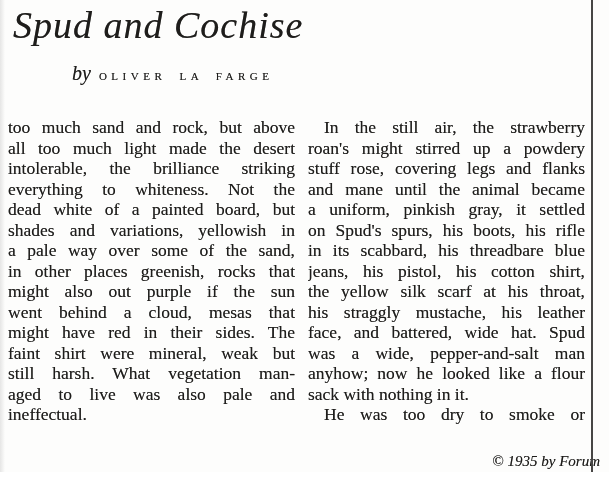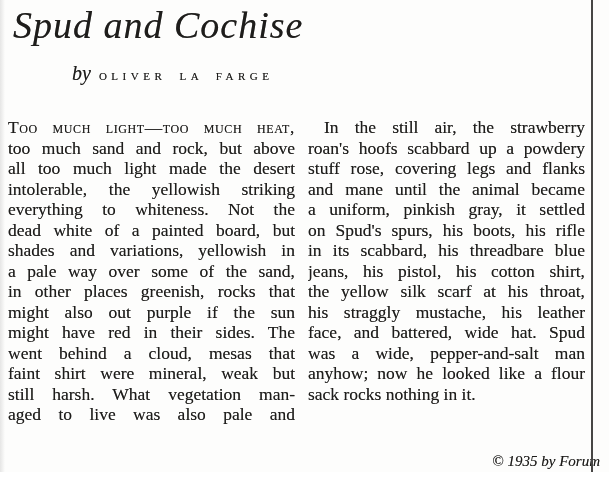--- a/index.html
+++ b/index.html
@@ -114,51 +114,52 @@
 <div class="page">
 
   <h1 class="title">Spud and Cochise</h1>
 
   <div class="byline">
     <span class="by">by</span><span class="author">OLIVER LA FARGE</span>
   </div>
 
   <div class="columns">
     <div class="col col-left">
-        <div class="line smallcaps">Too much light—too much heat,</div>
         <div class="line">too much sand and rock, but above</div>
         <div class="line">all too much light made the desert</div>
-        <div class="line">intolerable, the yellowish striking</div>
+        <div class="line">intolerable, the brilliance striking</div>
         <div class="line">everything to whiteness. Not the</div>
         <div class="line">dead white of a painted board, but</div>
         <div class="line">shades and variations, yellowish in</div>
         <div class="line">a pale way over some of the sand,</div>
         <div class="line">in other places greenish, rocks that</div>
         <div class="line">might also out purple if the sun</div>
+        <div class="line">went behind a cloud, mesas that</div>
         <div class="line">might have red in their sides. The</div>
-        <div class="line">went behind a cloud, mesas that</div>
         <div class="line">faint shirt were mineral, weak but</div>
         <div class="line">still harsh. What vegetation man-</div>
         <div class="line">aged to live was also pale and</div>
+        <div class="line no-just">ineffectual.</div>
       </div>
     <div class="col col-right">
         <div class="line indent">In the still air, the strawberry</div>
-        <div class="line">roan's hoofs scabbard up a powdery</div>
+        <div class="line">roan's might stirred up a powdery</div>
         <div class="line">stuff rose, covering legs and flanks</div>
         <div class="line">and mane until the animal became</div>
         <div class="line">a uniform, pinkish gray, it settled</div>
         <div class="line">on Spud's spurs, his boots, his rifle</div>
         <div class="line">in its scabbard, his threadbare blue</div>
         <div class="line">jeans, his pistol, his cotton shirt,</div>
         <div class="line">the yellow silk scarf at his throat,</div>
         <div class="line">his straggly mustache, his leather</div>
         <div class="line">face, and battered, wide hat. Spud</div>
         <div class="line">was a wide, pepper-and-salt man</div>
         <div class="line">anyhow; now he looked like a flour</div>
-        <div class="line no-just">sack rocks nothing in it.</div>
+        <div class="line no-just">sack with nothing in it.</div>
+        <div class="line indent">He was too dry to smoke or</div>
       </div>
   </div>
 
   <div class="footer">© 1935 by Forum</div>
 
   <div class="pagenum">111</div>
 
   <div class="scan-edge"></div>
   <div class="left-shade"></div>
 

